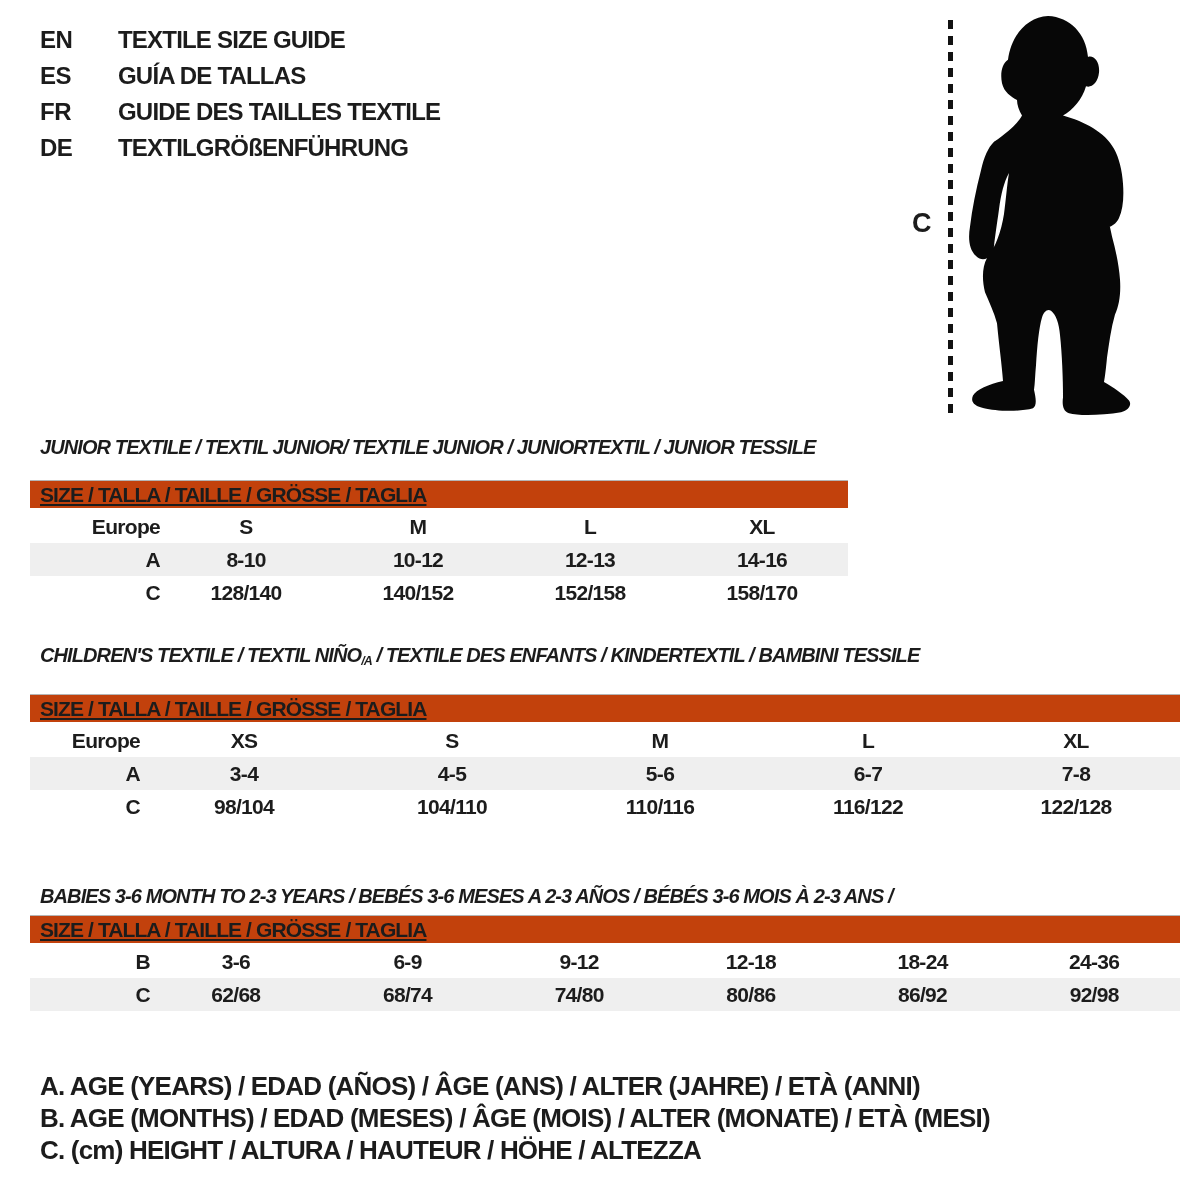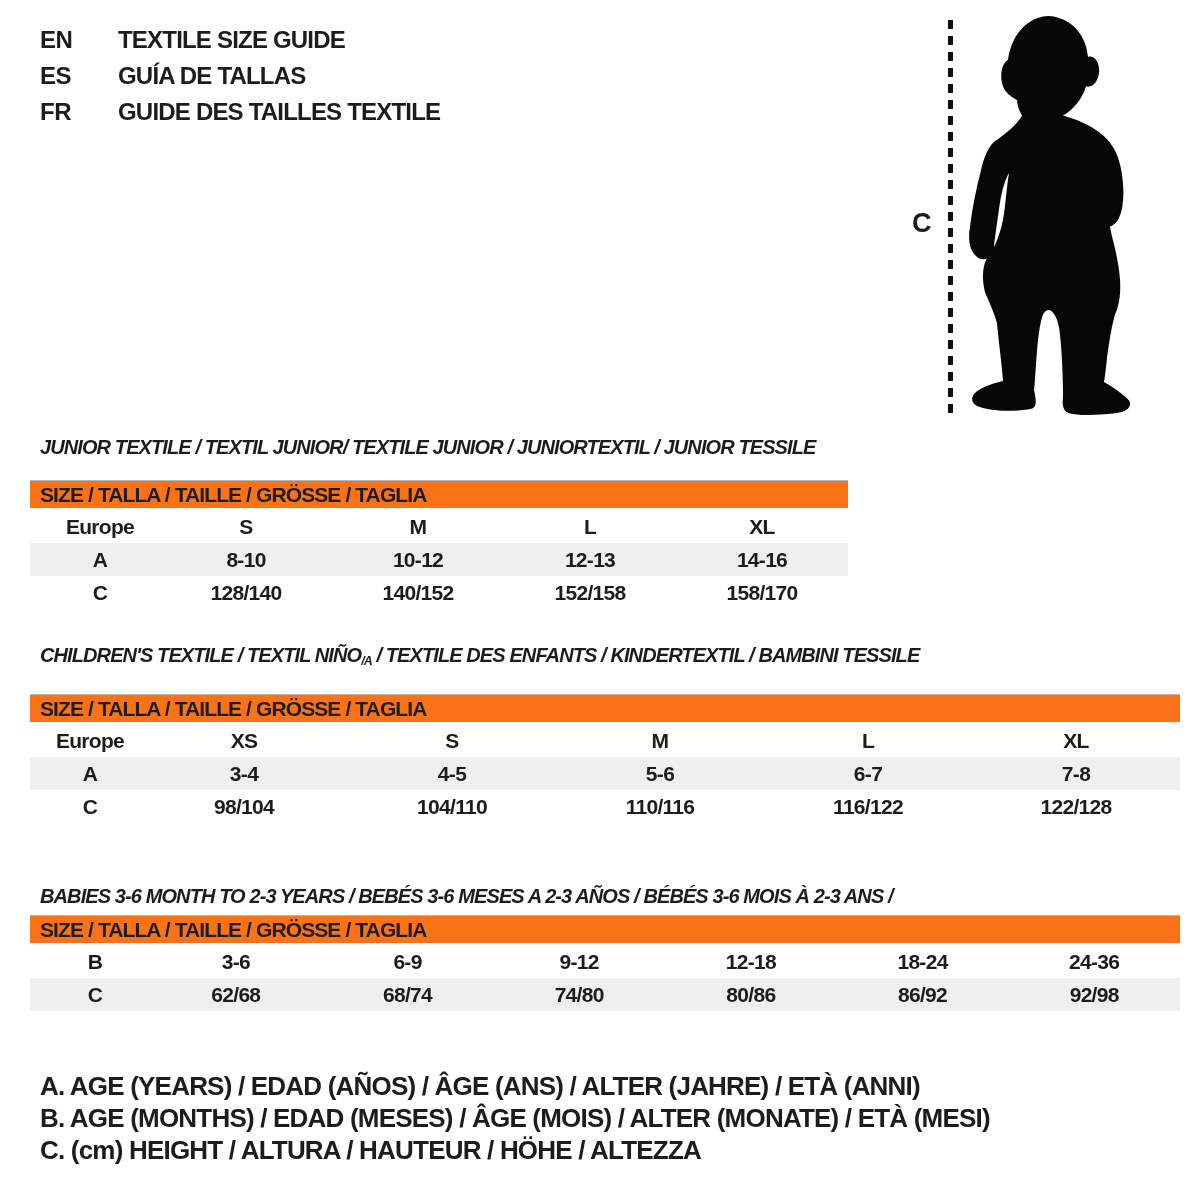--- a/index.html
+++ b/index.html
@@ -35,30 +35,30 @@
   }
   .sec-title .subscript{font-size:0.62em;vertical-align:-0.25em;}
   .title-gap-junior{margin-bottom:21px;}
   .title-gap-children{margin-bottom:21px;}
   .babies-title-line{line-height:37px;margin-bottom:0;}
   .title-gap-babies{margin-bottom:4px;}
 
   
   .stable{width:100%;}
   .thead{
-    background:#f97316;height:30px;display:flex;align-items:center;
+    background:#c2410c;height:30px;display:flex;align-items:center;
     padding-left:10px;box-sizing:border-box;
     font-weight:700;font-size:21px;letter-spacing:-0.9px;
-    border-top:1px solid #b5b5b5;border-bottom:2px solid #ffffff;
+    border-top:1px solid #b5b5b5;border-bottom:2px solid #ffffff;text-decoration:underline;
   }
   .trow{display:flex;height:33px;align-items:center;}
   .trow.alt{background:#efefef;}
   .tlabel{
     padding-left:10px;box-sizing:border-box;font-weight:700;font-size:21px;
-    letter-spacing:-0.7px;text-align:center;flex:0 0 auto;
+    letter-spacing:-0.7px;text-align:right;flex:0 0 auto;
   }
   .sec-junior .tlabel{width:130px;}
   .sec-children .tlabel{width:110px;}
   .sec-babies .tlabel{width:120px;}
   .tcell{flex:1 1 0;text-align:center;font-weight:700;font-size:21px;letter-spacing:-0.7px;}
 
   
   .legend{position:absolute;left:40px;top:1070px;}
   .legend-line{font-weight:700;font-size:26px;letter-spacing:-0.8px;line-height:32px;white-space:nowrap;}
 </style>
@@ -70,20 +70,24 @@
     <span class="lang-code">EN</span>
     <span class="lang-text">TEXTILE SIZE GUIDE</span>
   </div>
   <div class="lang-row">
     <span class="lang-code">ES</span>
     <span class="lang-text">GUÍA DE TALLAS</span>
   </div>
   <div class="lang-row">
     <span class="lang-code">FR</span>
     <span class="lang-text">GUIDE DES TAILLES TEXTILE</span>
+  </div>
+  <div class="lang-row">
+    <span class="lang-code">DE</span>
+    <span class="lang-text">TEXTILGRÖßENFÜHRUNG</span>
   </div>
 </div>
 
 <div class="figure-area">
   <div class="measure-line"></div>
   <div class="measure-label">C</div>
   <svg class="silhouette" viewBox="0 0 175 415" xmlns="http://www.w3.org/2000/svg" preserveAspectRatio="none">
     <path fill="#070707" d="
       M88,2
       C110,3 126,20 128,44

